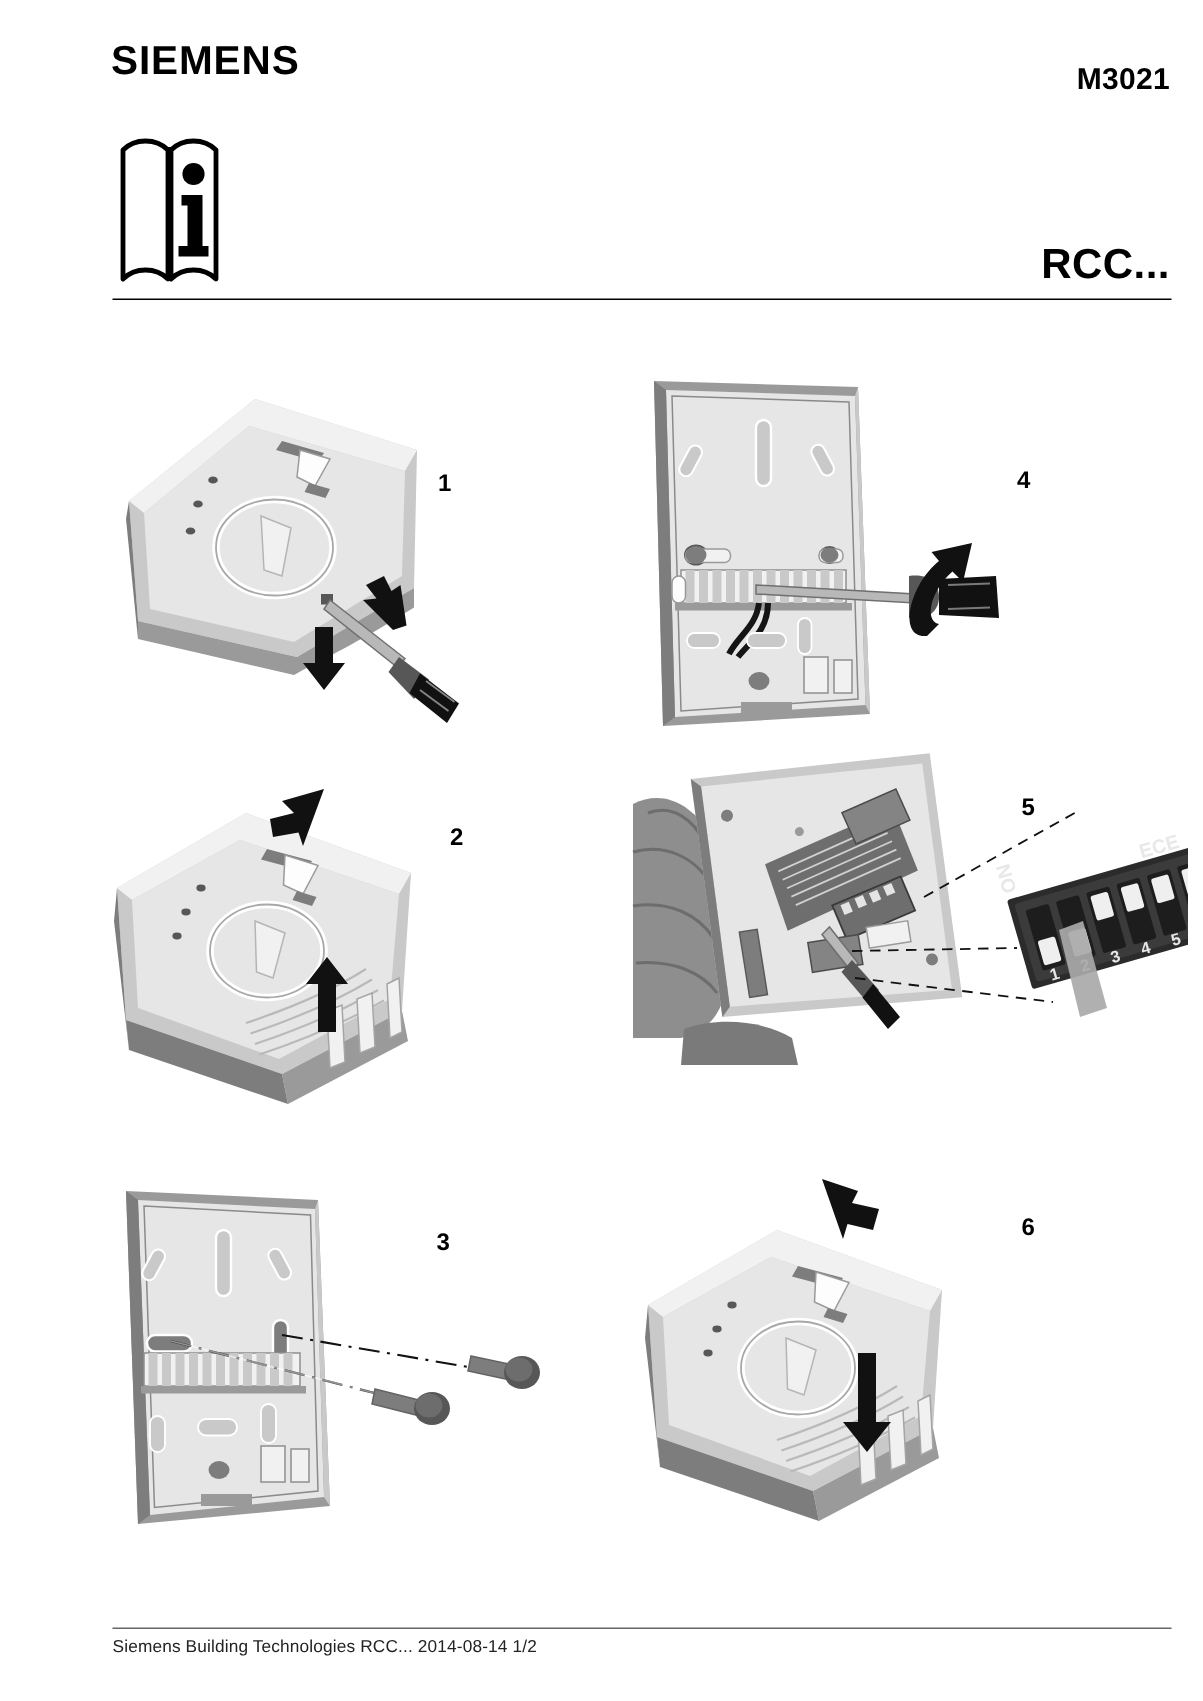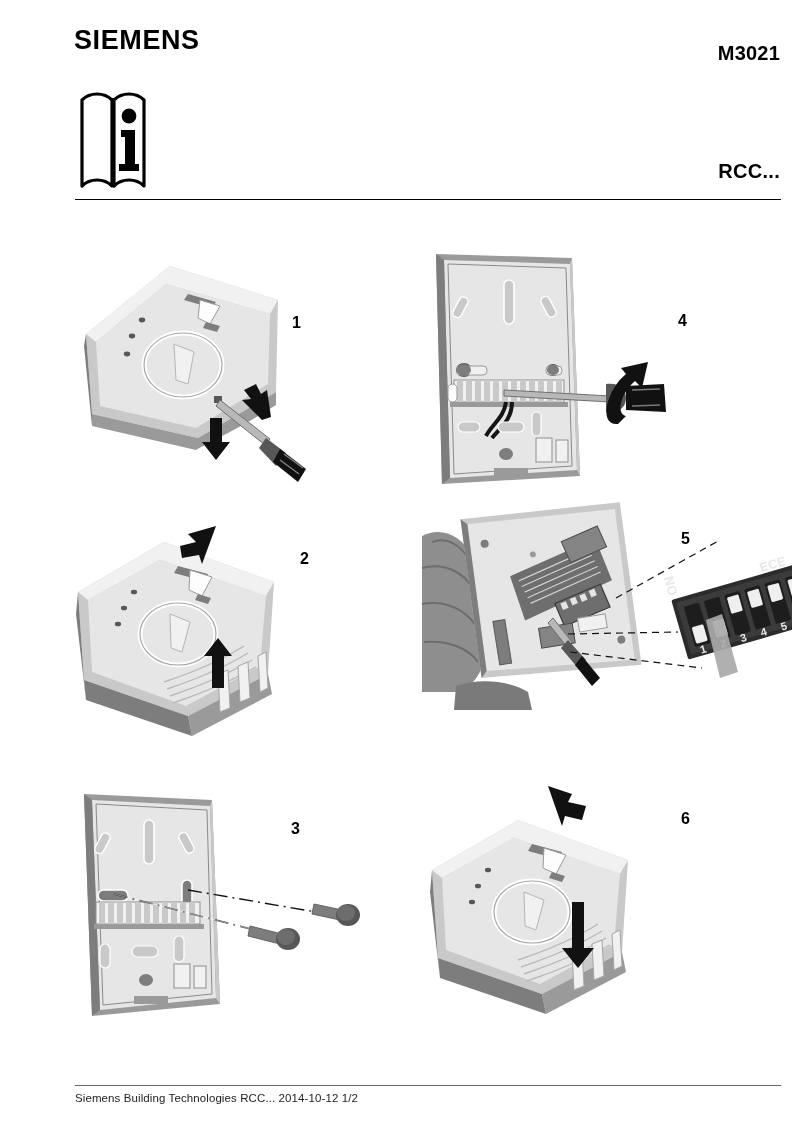--- a/index.html
+++ b/index.html
@@ -23,21 +23,21 @@
   }
   .doc-code{
     position:absolute;right:22px;top:30px;
     font-size:20px;font-weight:bold;letter-spacing:0.2px;margin-top:12px;
   }
   .book-icon{
     position:absolute;left:78px;top:86px;width:108px;height:110px;
   }
   .product-title{
     position:absolute;right:22px;top:160px;
-    font-size:20px;font-weight:bold;letter-spacing:0.3px;
+    font-size:28px;font-weight:bold;letter-spacing:0.3px;
   }
   .header-rule{
     position:absolute;left:75px;top:199px;width:706px;height:1px;
     background:#000;
   }
 
   
   .footer-rule{
     position:absolute;left:75px;top:1085px;width:706px;height:1px;
     background:#666;
@@ -463,15 +463,15 @@
         <path d="M128 14 L152 22 L148 30 L166 34 L162 48 L145 44 L142 54 Z" class="blk"></path>
 
         <path d="M152 130 L164 130 L164 176 L174 176 L158 196 L142 176 L152 176 Z" class="blk"></path>
       </svg>
       <div class="step-num" style="left:261px;top:38px;">6</div>
     </div>
 
   </div>
 
   <div class="footer-rule"></div>
-  <div class="footer-text">Siemens Building Technologies RCC... 2014-10-12 1/2</div>
+  <div class="footer-text">Siemens Building Technologies RCC... 2014-08-14 1/2</div>
 
 </div>
 
 </body></html>

